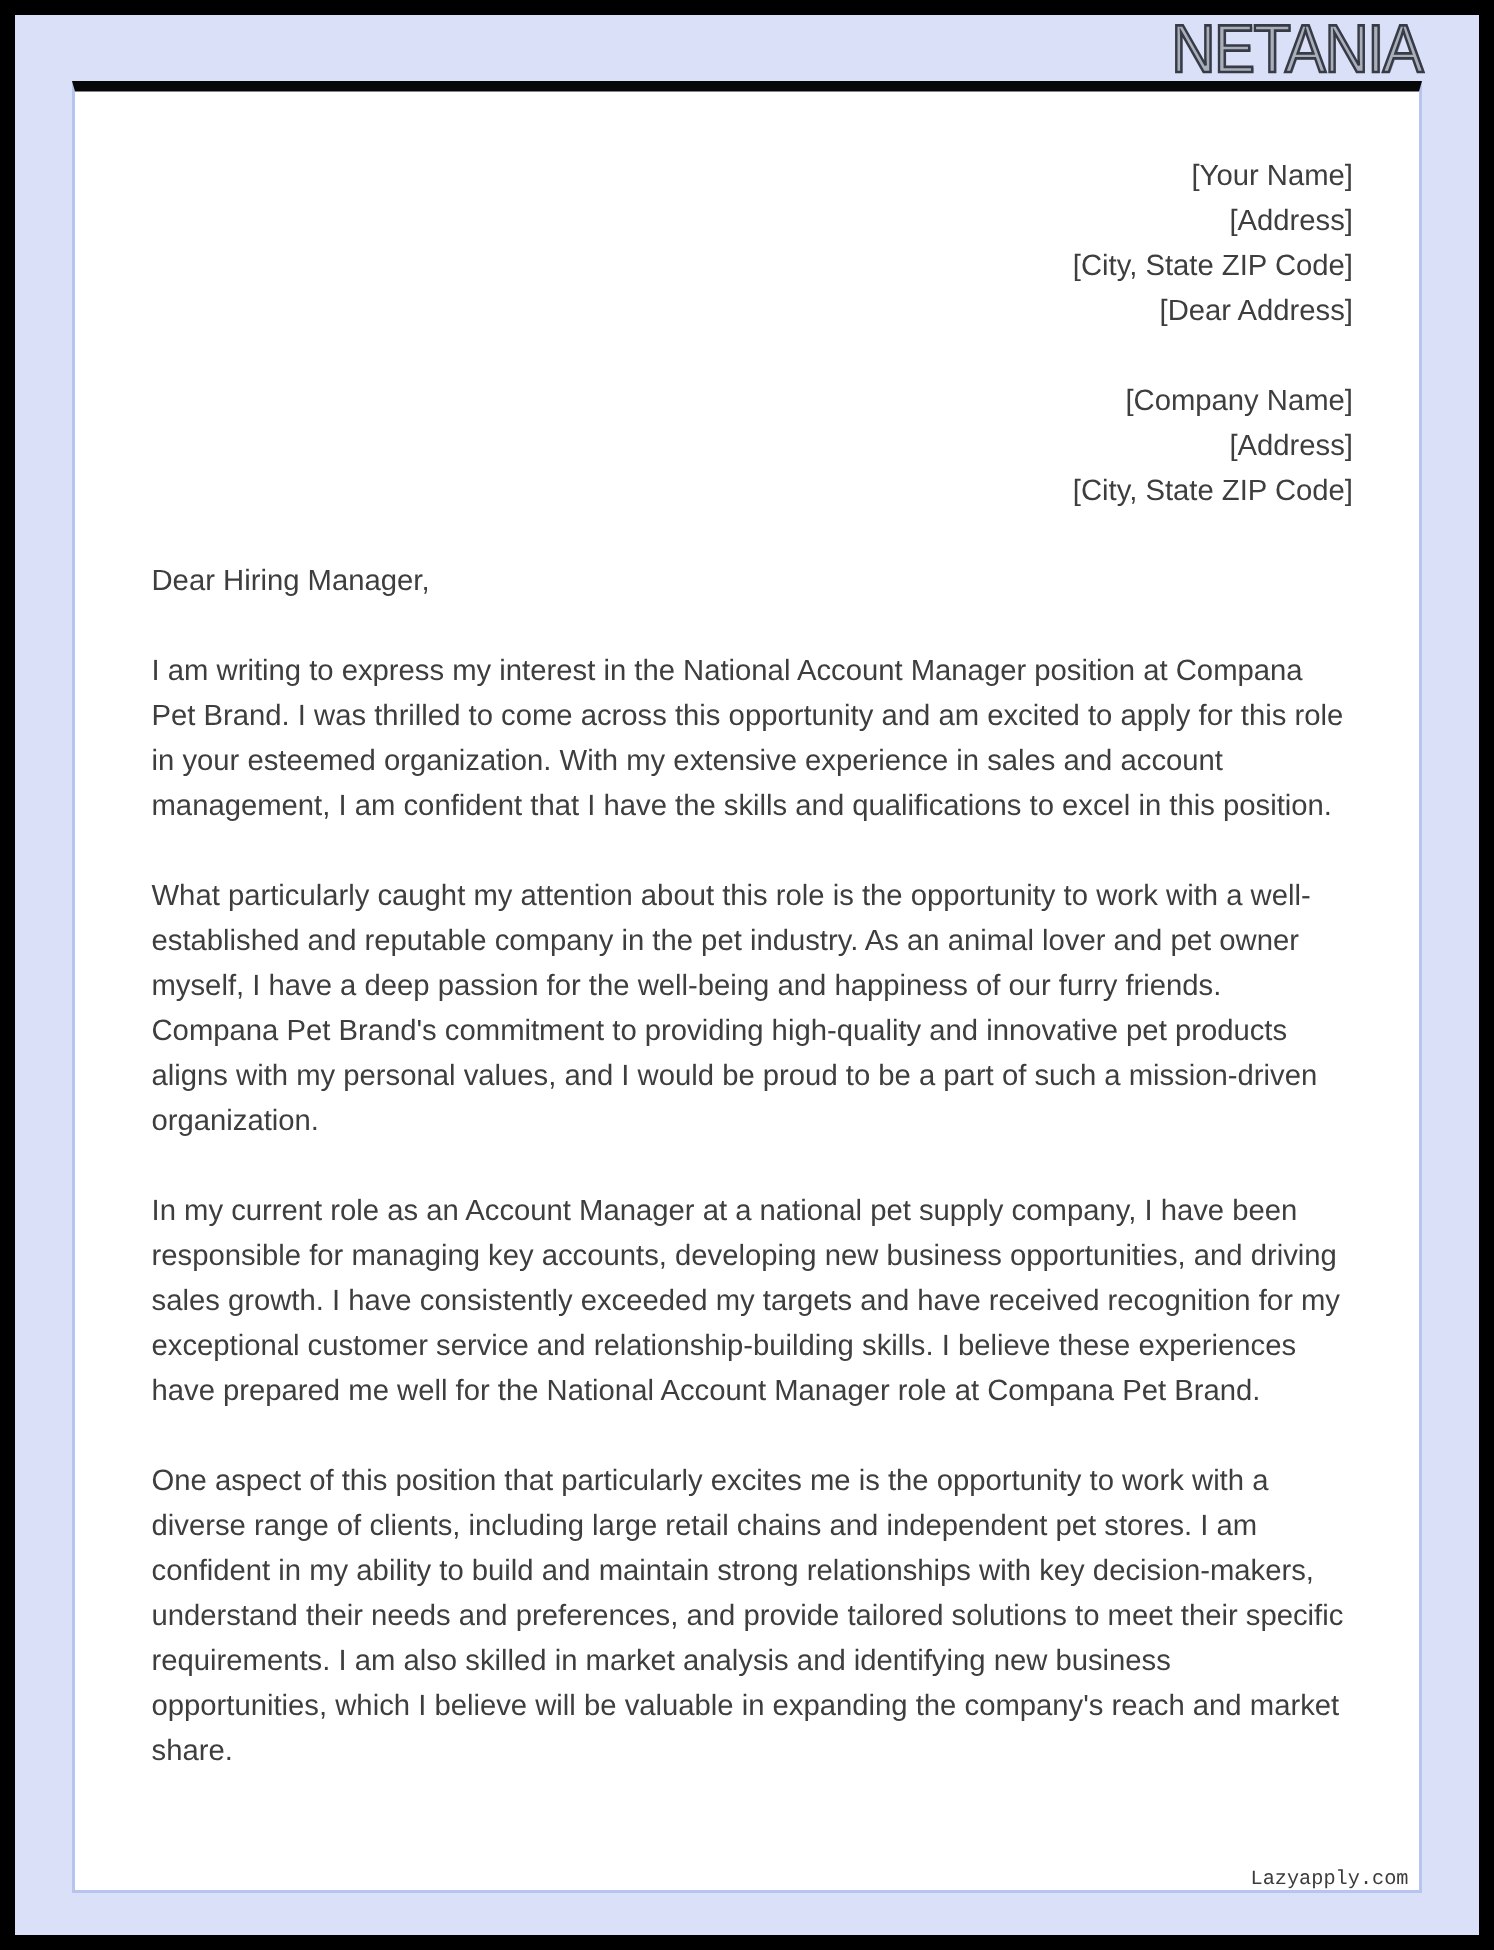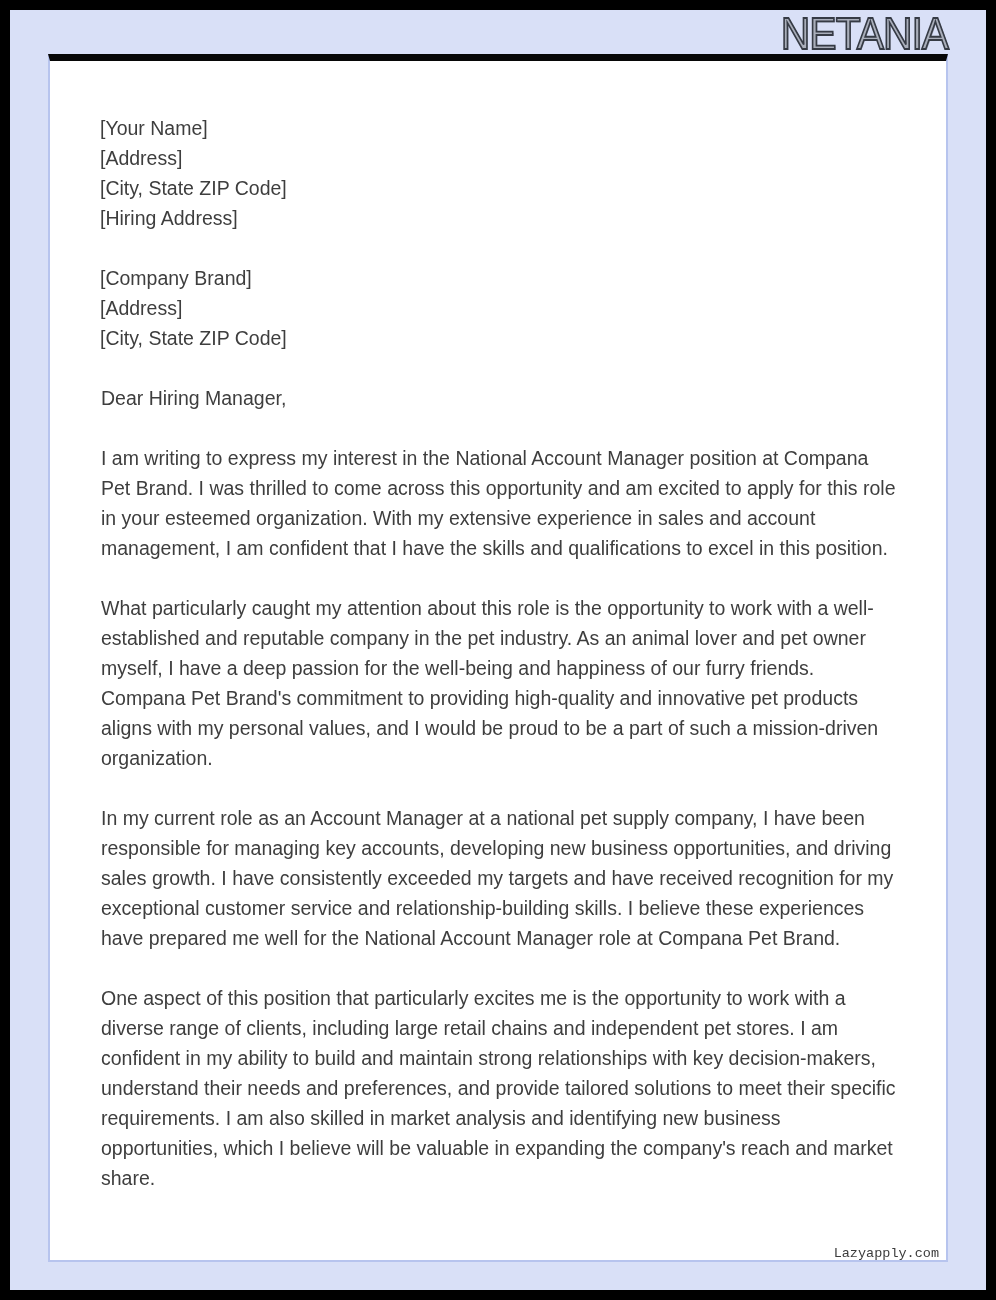--- a/index.html
+++ b/index.html
@@ -66,21 +66,22 @@
     left: 100px;
     top: 97px;
     width: 802px;
     z-index: 3;
     color: #3e3e3e;
     font-size: 19.5px;
     line-height: 30px;
     font-family: "Liberation Sans", sans-serif;
   }
   .letter .block {
-    margin: 16px 0 30px 0;
+    margin: 5px 0 30px 0;
+    text-align: right;
   }
   .letter .line {
     min-height: 30px;
   }
   .letter p {
     margin: 0 0 30px 1px;
   }
   .letter p:last-child {
     margin-bottom: 0;
   }
@@ -103,25 +104,25 @@
   <div class="logo">NETANIA</div>
 
   <div class="page"></div>
 
   <div class="letter">
 
     <div class="block">
       <div class="line">[Your Name]</div>
       <div class="line">[Address]</div>
       <div class="line">[City, State ZIP Code]</div>
-      <div class="line">[Hiring Address]</div>
+      <div class="line">[Dear Address]</div>
     </div>
 
     <div class="block">
-      <div class="line">[Company Brand]</div>
+      <div class="line">[Company Name]</div>
       <div class="line">[Address]</div>
       <div class="line">[City, State ZIP Code]</div>
     </div>
 
     <p>Dear Hiring Manager,</p>
 
     <p>I am writing to express my interest in the National Account Manager position at Compana Pet Brand. I was thrilled to come across this opportunity and am excited to apply for this role in your esteemed organization. With my extensive experience in sales and account management, I am confident that I have the skills and qualifications to excel in this position.</p>
     <p>What particularly caught my attention about this role is the opportunity to work with a well-established and reputable company in the pet industry. As an animal lover and pet owner myself, I have a deep passion for the well-being and happiness of our furry friends. Compana Pet Brand's commitment to providing high-quality and innovative pet products aligns with my personal values, and I would be proud to be a part of such a mission-driven organization.</p>
     <p>In my current role as an Account Manager at a national pet supply company, I have been responsible for managing key accounts, developing new business opportunities, and driving sales growth. I have consistently exceeded my targets and have received recognition for my exceptional customer service and relationship-building skills. I believe these experiences have prepared me well for the National Account Manager role at Compana Pet Brand.</p>
     <p>One aspect of this position that particularly excites me is the opportunity to work with a diverse range of clients, including large retail chains and independent pet stores. I am confident in my ability to build and maintain strong relationships with key decision-makers, understand their needs and preferences, and provide tailored solutions to meet their specific requirements. I am also skilled in market analysis and identifying new business opportunities, which I believe will be valuable in expanding the company's reach and market share.</p>

